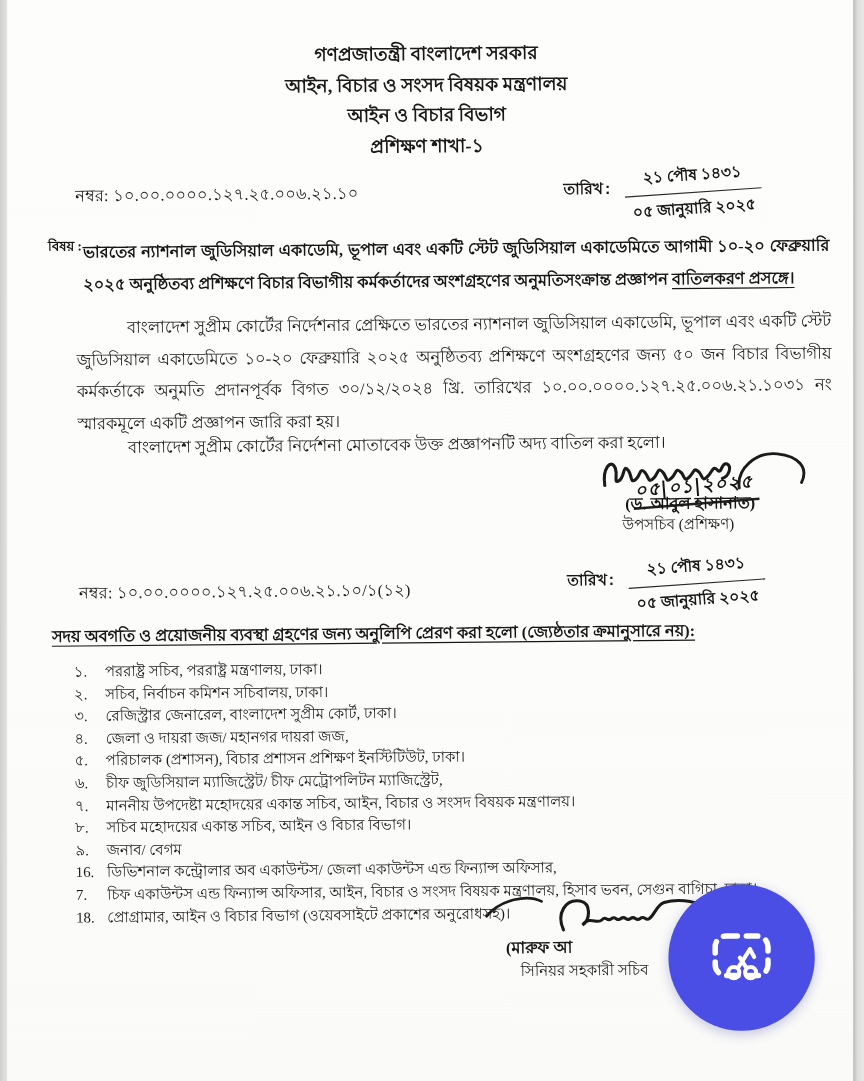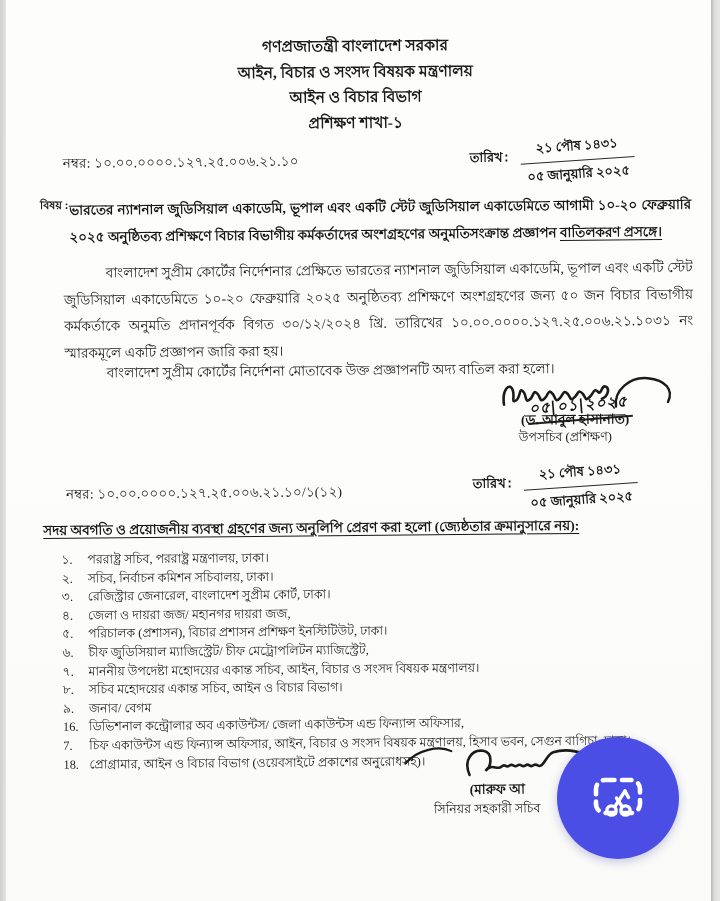--- a/index.html
+++ b/index.html
@@ -165,21 +165,21 @@
           <span>প্রোগ্রামার, আইন ও বিচার বিভাগ (ওয়েবসাইটে প্রকাশের অনুরোধসহ)।</span>
         </div>
     </div>
 
     <svg class="abs" style="left:388px;top:742px;" width="235" height="48" viewBox="0 0 235 48">
       <path class="ink" stroke-width="2.2" d="M8,22 C20,8 42,4 54,10"></path>
       <path class="ink" stroke-width="2.6" d="M72,34 C66,20 74,8 86,10 C96,12 94,26 88,30 C94,22 100,30 104,26 C108,22 108,28 112,25
            C116,22 116,28 120,25 C124,22 124,28 128,25 C132,22 132,28 136,25 C140,22 140,28 144,25
            C148,22 150,14 156,12 C166,9 180,10 190,16 C198,21 204,14 210,8"></path>
     </svg>
-    <div class="abs sig-text" style="left:460px;top:780px;">(মারুফ আ</div>
+    <div class="abs sig-text" style="left:412px;top:780px;">(মারুফ আ</div>
     <div class="abs sig-title" style="left:424px;top:801px;">সিনিয়র সহকারী সচিব</div>
   </div>
 
   <button class="fab">
     <svg width="58" height="58" viewBox="0 0 58 58">
       <rect x="7" y="11" width="44" height="33" rx="9" fill="none" stroke="#ffffff" stroke-width="4.6" stroke-dasharray="9.5 7.5" stroke-linecap="round"></rect>
       <g stroke="#ffffff" stroke-width="3.4" fill="none" stroke-linecap="round">
         <circle cx="22.5" cy="41.5" r="4.6"></circle>
         <circle cx="36.5" cy="41.5" r="4.6"></circle>
         <path d="M26,37.5 L36,22"></path>

